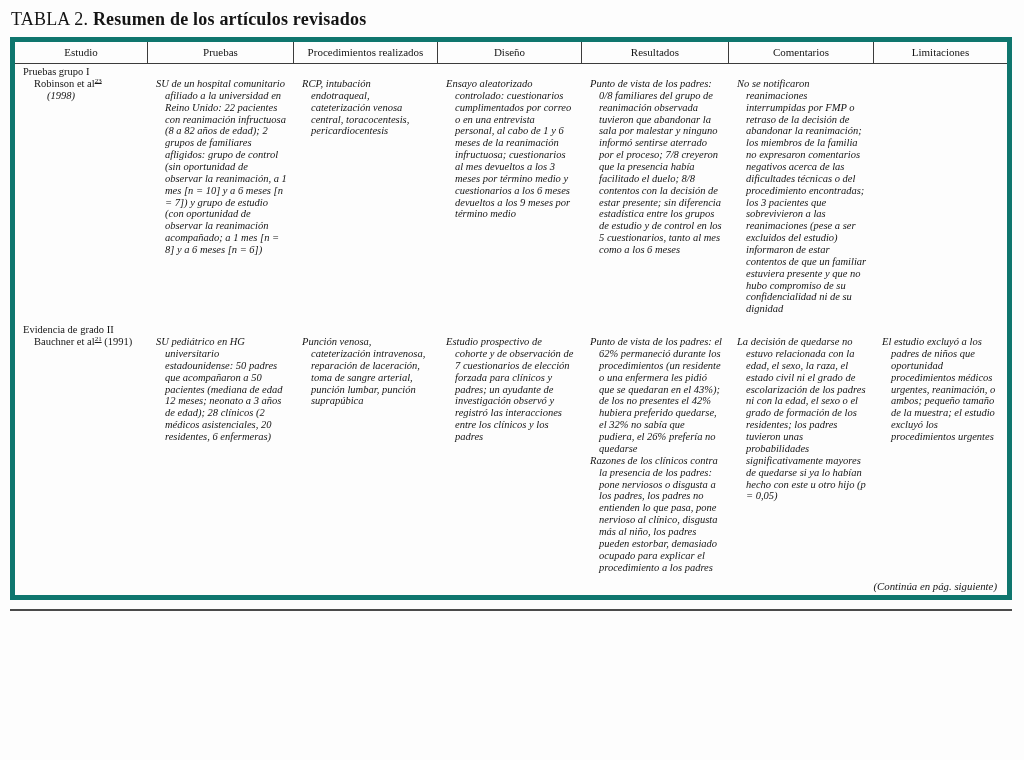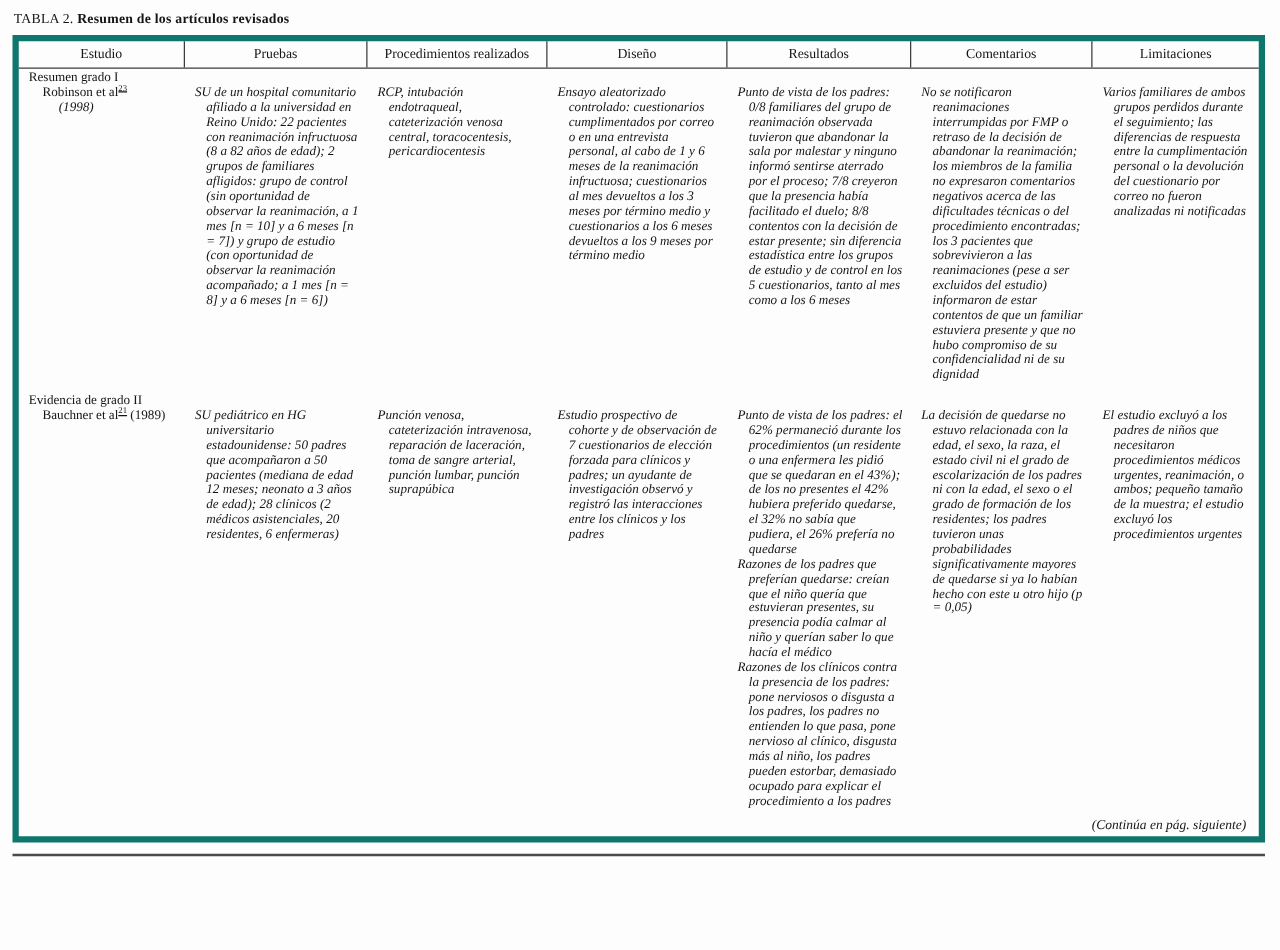--- a/index.html
+++ b/index.html
@@ -5,21 +5,21 @@
   html, body {
     margin: 0; padding: 0;
     width: 1024px; height: 760px;
     background: #fdfdfd;
     overflow: hidden;
     font-family: "Liberation Serif", serif;
     color: #141414;
   }
   .page { padding: 6px 8px 0 10px; }
 
-  .title { font-size: 11px; letter-spacing: .2px; margin: 3px 0 7px 1px; }
+  .title { font-size: 18px; letter-spacing: .2px; margin: 3px 0 7px 1px; }
   .title .t-rest { font-weight: bold; }
 
   .tbl {
     width: 1002px;
     border: 5px solid #0f766e;
     box-sizing: border-box;
     background: #fdfdfd;
   }
 
   .hdr {
@@ -90,69 +90,65 @@
       <div class="th">Procedimientos realizados</div>
       <div class="th">Diseño</div>
       <div class="th">Resultados</div>
       <div class="th">Comentarios</div>
       <div class="th">Limitaciones</div>
     </div>
 
     <div>
   <div class="grp">
     <div class="cell">
-      <div class="grade">Resumen grado I</div>
+      <div class="grade">Pruebas grupo I</div>
       <div class="au-line"><span class="au">Robinson et al</span><sup>23</sup><span class="yr-inline"></span></div>
       <div class="yr-line">(1998)</div>
     </div>
     <div class="cell cell-body">
             <div class="para">SU de un hospital comunitario afiliado a la universidad en Reino Unido: 22 pacientes con reanimación infructuosa (8 a 82 años de edad); 2 grupos de familiares afligidos: grupo de control (sin oportunidad de observar la reanimación, a 1 mes [n = 10] y a 6 meses [n = 7]) y grupo de estudio (con oportunidad de observar la reanimación acompañado; a 1 mes [n = 8] y a 6 meses [n = 6])</div>
           </div>
     <div class="cell cell-body">
             <div class="para">RCP, intubación endotraqueal, cateterización venosa central, toracocentesis, pericardiocentesis</div>
           </div>
     <div class="cell cell-body">
             <div class="para">Ensayo aleatorizado controlado: cuestionarios cumplimentados por correo o en una entrevista personal, al cabo de 1 y 6 meses de la reanimación infructuosa; cuestionarios al mes devueltos a los 3 meses por término medio y cuestionarios a los 6 meses devueltos a los 9 meses por término medio</div>
           </div>
     <div class="cell cell-body">
             <div class="para">Punto de vista de los padres: 0/8 familiares del grupo de reanimación observada tuvieron que abandonar la sala por malestar y ninguno informó sentirse aterrado por el proceso; 7/8 creyeron que la presencia había facilitado el duelo; 8/8 contentos con la decisión de estar presente; sin diferencia estadística entre los grupos de estudio y de control en los 5 cuestionarios, tanto al mes como a los 6 meses</div>
           </div>
     <div class="cell cell-body">
             <div class="para">No se notificaron reanimaciones interrumpidas por FMP o retraso de la decisión de abandonar la reanimación; los miembros de la familia no expresaron comentarios negativos acerca de las dificultades técnicas o del procedimiento encontradas; los 3 pacientes que sobrevivieron a las reanimaciones (pese a ser excluidos del estudio) informaron de estar contentos de que un familiar estuviera presente y que no hubo compromiso de su confidencialidad ni de su dignidad</div>
           </div>
-    <div class="cell cell-body">
-            <div class="para">Varios familiares de ambos grupos perdidos durante el seguimiento; las diferencias de respuesta entre la cumplimentación personal o la devolución del cuestionario por correo no fueron analizadas ni notificadas</div>
-          </div>
   </div>
 
   <div class="grp">
     <div class="cell">
       <div class="grade">Evidencia de grado II</div>
-      <div class="au-line"><span class="au">Bauchner et al</span><sup>21</sup><span class="yr-inline"> (1989)</span></div>
+      <div class="au-line"><span class="au">Bauchner et al</span><sup>21</sup><span class="yr-inline"> (1991)</span></div>
       <div class="yr-line"></div>
     </div>
     <div class="cell cell-body">
             <div class="para">SU pediátrico en HG universitario estadounidense: 50 padres que acompañaron a 50 pacientes (mediana de edad 12 meses; neonato a 3 años de edad); 28 clínicos (2 médicos asistenciales, 20 residentes, 6 enfermeras)</div>
           </div>
     <div class="cell cell-body">
             <div class="para">Punción venosa, cateterización intravenosa, reparación de laceración, toma de sangre arterial, punción lumbar, punción suprapúbica</div>
           </div>
     <div class="cell cell-body">
             <div class="para">Estudio prospectivo de cohorte y de observación de 7 cuestionarios de elección forzada para clínicos y padres; un ayudante de investigación observó y registró las interacciones entre los clínicos y los padres</div>
           </div>
     <div class="cell cell-body">
             <div class="para">Punto de vista de los padres: el 62% permaneció durante los procedimientos (un residente o una enfermera les pidió que se quedaran en el 43%); de los no presentes el 42% hubiera preferido quedarse, el 32% no sabía que pudiera, el 26% prefería no quedarse</div>
-            <div class="para">Razones de los padres que preferían quedarse: creían que el niño quería que estuvieran presentes, su presencia podía calmar al niño y querían saber lo que hacía el médico</div>
             <div class="para">Razones de los clínicos contra la presencia de los padres: pone nerviosos o disgusta a los padres, los padres no entienden lo que pasa, pone nervioso al clínico, disgusta más al niño, los padres pueden estorbar, demasiado ocupado para explicar el procedimiento a los padres</div>
           </div>
     <div class="cell cell-body">
             <div class="para">La decisión de quedarse no estuvo relacionada con la edad, el sexo, la raza, el estado civil ni el grado de escolarización de los padres ni con la edad, el sexo o el grado de formación de los residentes; los padres tuvieron unas probabilidades significativamente mayores de quedarse si ya lo habían hecho con este u otro hijo (p = 0,05)</div>
           </div>
     <div class="cell cell-body">
-            <div class="para">El estudio excluyó a los padres de niños que necesitaron procedimientos médicos urgentes, reanimación, o ambos; pequeño tamaño de la muestra; el estudio excluyó los procedimientos urgentes</div>
+            <div class="para">El estudio excluyó a los padres de niños que oportunidad procedimientos médicos urgentes, reanimación, o ambos; pequeño tamaño de la muestra; el estudio excluyó los procedimientos urgentes</div>
           </div>
   </div>
 </div>
 
     <div class="foot">(Continúa en pág. siguiente)</div>
   </div>
 
   <div class="bottom-rule"></div>
 </div>
 

